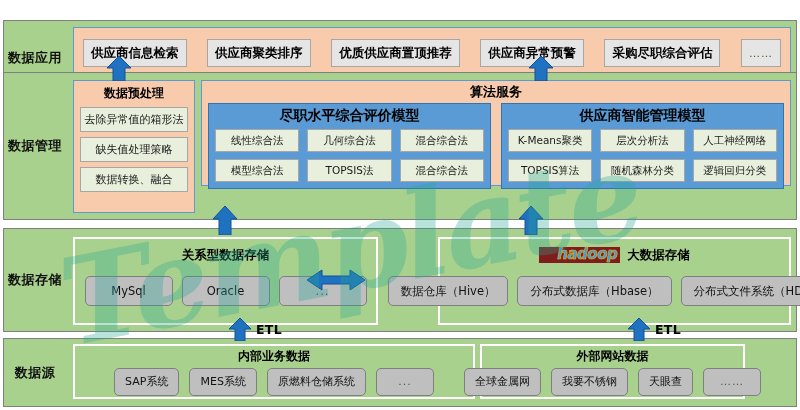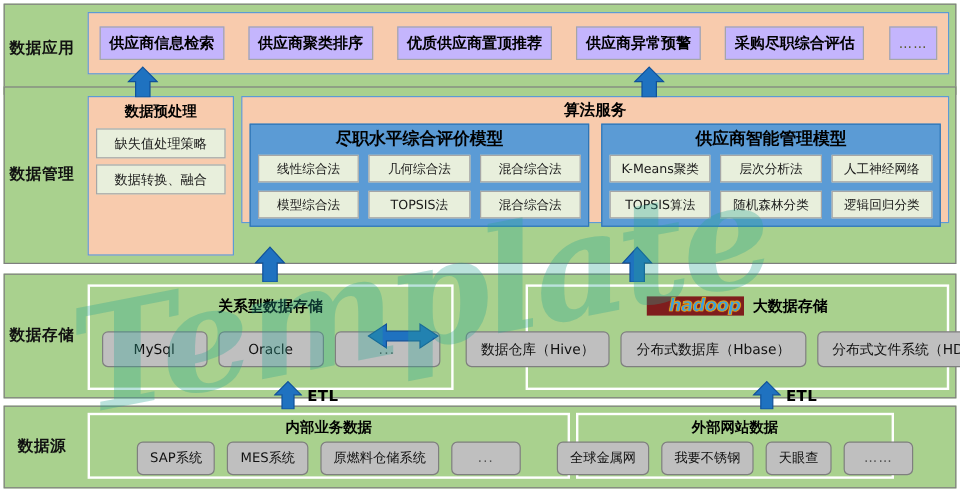--- a/index.html
+++ b/index.html
@@ -57,39 +57,39 @@
     letter-spacing: 0.5px;
   }
   .sec-body {
     flex: 1 1 auto;
     position: relative;
     display: flex;
     align-items: center;
   }
 
   
-  #sec-app      { top: 3px;   height: 76px; }
+  #sec-app      { top: 20px;   height: 76px; }
   #sec-manage   { top: 72px;  height: 148px; }
   #sec-storage  { top: 228px; height: 104px; }
   #sec-source   { top: 338px; height: 69px; }
 
   
   .app-panel {
     position: absolute;
     left: 7px; top: 6px;
     width: 718px; height: 52px;
     background: #f8cbad;
     border: 1px solid #5b9bd5;
     display: flex;
     align-items: center;
     justify-content: space-between;
     padding: 0 9px;
   }
   .app-chip {
-    background: #c4b5fd;
+    background: #e5e5e5;
     border: 1px solid #a6a6a6;
     height: 28px;
     display: flex;
     align-items: center;
     justify-content: center;
     font-size: 12.5px;
     font-weight: bold;
     color: #000000;
     padding: 0 7px;
     white-space: nowrap;
@@ -302,20 +302,21 @@
       </div>
     </div>
   </div>
 
   <div class="section" id="sec-manage">
     <div class="sec-label">数据管理</div>
     <div class="sec-body">
 
       <div class="pre-panel">
         <div class="pre-title">数据预处理</div>
+        <div class="pre-item">去除异常值的箱形法</div>
         <div class="pre-item">缺失值处理策略</div>
         <div class="pre-item">数据转换、融合</div>
       </div>
 
       <div class="algo-panel">
         <div class="algo-title">算法服务</div>
         <div class="model-row">
 
           <div class="model-box">
             <div class="model-title">尽职水平综合评价模型</div>

